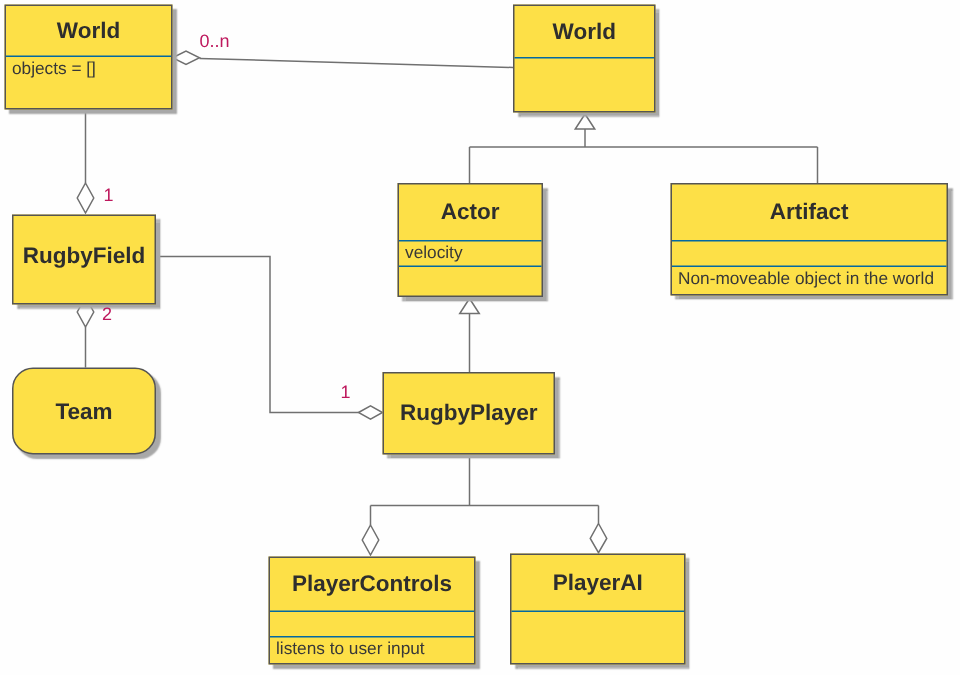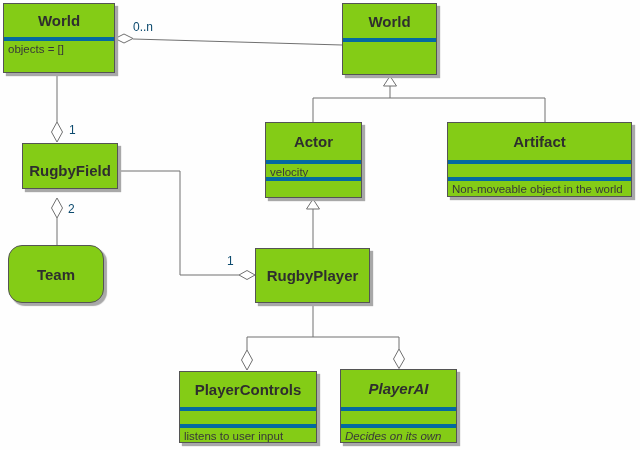--- a/index.html
+++ b/index.html
@@ -4,33 +4,33 @@
 <style>
   html,body{margin:0;padding:0;background:#fff;}
   .canvas{
     position:relative;width:640px;height:450px;background:#fefefe;overflow:hidden;
     font-family:"Liberation Sans","DejaVu Sans",sans-serif;
   }
   svg.connectors{position:absolute;left:0;top:0;width:640px;height:450px;}
   .cline{stroke:#707070;stroke-width:1;fill:none;}
   .dshape{fill:#ffffff;stroke:#707070;stroke-width:1;}
   .uml-box{
-    position:absolute;background:#84cc16;border:1px solid #545454;
+    position:absolute;background:#fde047;border:1px solid #545454;
     box-shadow:3px 3px 1px #a8a8a8;box-sizing:border-box;
   }
   .uml-title{
     text-align:center;font-size:15px;font-weight:bold;color:#2e2e2e;
     display:flex;align-items:center;justify-content:center;
   }
   .uml-row{
-    border-top:4px solid #0369a1;font-size:11.5px;color:#383838;
+    border-top:1px solid #0369a1;font-size:11.5px;color:#383838;
     padding:2px 4px 0 4px;box-sizing:border-box;white-space:nowrap;overflow:hidden;
   }
   .mult{
-    position:absolute;font-size:12px;color:#0c4a6e;line-height:12px;
+    position:absolute;font-size:12px;color:#be185d;line-height:12px;
   }
   
   #box-world{left:3px;top:3px;width:112px;height:70px;}
   #box-world .uml-title{height:33px;}
   #box-world .r1{height:19px;}
   #box-world .r2{height:16px;}
 
   #box-object{left:342px;top:3px;width:95px;height:72px;}
   #box-object .uml-title{height:34px;}
   #box-object .r1{height:18px;}
@@ -39,35 +39,35 @@
   #box-actor{left:265px;top:122px;width:97px;height:76px;}
   #box-actor .uml-title{height:37px;}
   #box-actor .r1{height:17px;}
   #box-actor .r2{height:20px;}
 
   #box-artifact{left:447px;top:122px;width:185px;height:75px;}
   #box-artifact .uml-title{height:37px;}
   #box-artifact .r1{height:17px;}
   #box-artifact .r2{height:19px;}
 
-  #box-rugbyfield{left:22px;top:143px;width:96px;height:46px;}
+  #box-rugbyfield{left:8px;top:143px;width:96px;height:60px;}
   #box-rugbyfield .uml-title{height:52px;}
 
   #box-team{left:8px;top:245px;width:96px;height:58px;border-radius:14px;}
   #box-team .uml-title{height:56px;}
 
   #box-rugbyplayer{left:255px;top:248px;width:115px;height:55px;}
   #box-rugbyplayer .uml-title{height:53px;}
 
   #box-playercontrols{left:179px;top:371px;width:138px;height:72px;}
   #box-playercontrols .uml-title{height:35px;}
   #box-playercontrols .r1{height:17px;}
   #box-playercontrols .r2{height:18px;}
 
-  #box-playerai{left:340px;top:369px;width:117px;height:74px;font-style:italic;}
+  #box-playerai{left:340px;top:369px;width:117px;height:74px;}
   #box-playerai .uml-title{height:37px;}
   #box-playerai .r1{height:17px;}
   #box-playerai .r2{height:18px;}
 
   #m-world-object{left:133px;top:21px;}
   #m-world-rugbyfield{left:69px;top:124px;}
   #m-rugbyfield-team{left:68px;top:203px;}
   #m-rugbyfield-rugbyplayer{left:227px;top:255px;}
 </style>
 </head>
@@ -149,21 +149,20 @@
 
   <div class="uml-box" id="box-playercontrols">
     <div class="uml-title">PlayerControls</div>
     <div class="uml-row r1"></div>
     <div class="uml-row r2">listens to user input</div>
   </div>
 
   <div class="uml-box" id="box-playerai">
     <div class="uml-title">PlayerAI</div>
     <div class="uml-row r1"></div>
-    <div class="uml-row r2">Decides on its own</div>
   </div>
 
   <div class="mult" id="m-world-object">0..n</div>
   <div class="mult" id="m-world-rugbyfield">1</div>
   <div class="mult" id="m-rugbyfield-team">2</div>
   <div class="mult" id="m-rugbyfield-rugbyplayer">1</div>
 
 </div>
 
 </body></html>

